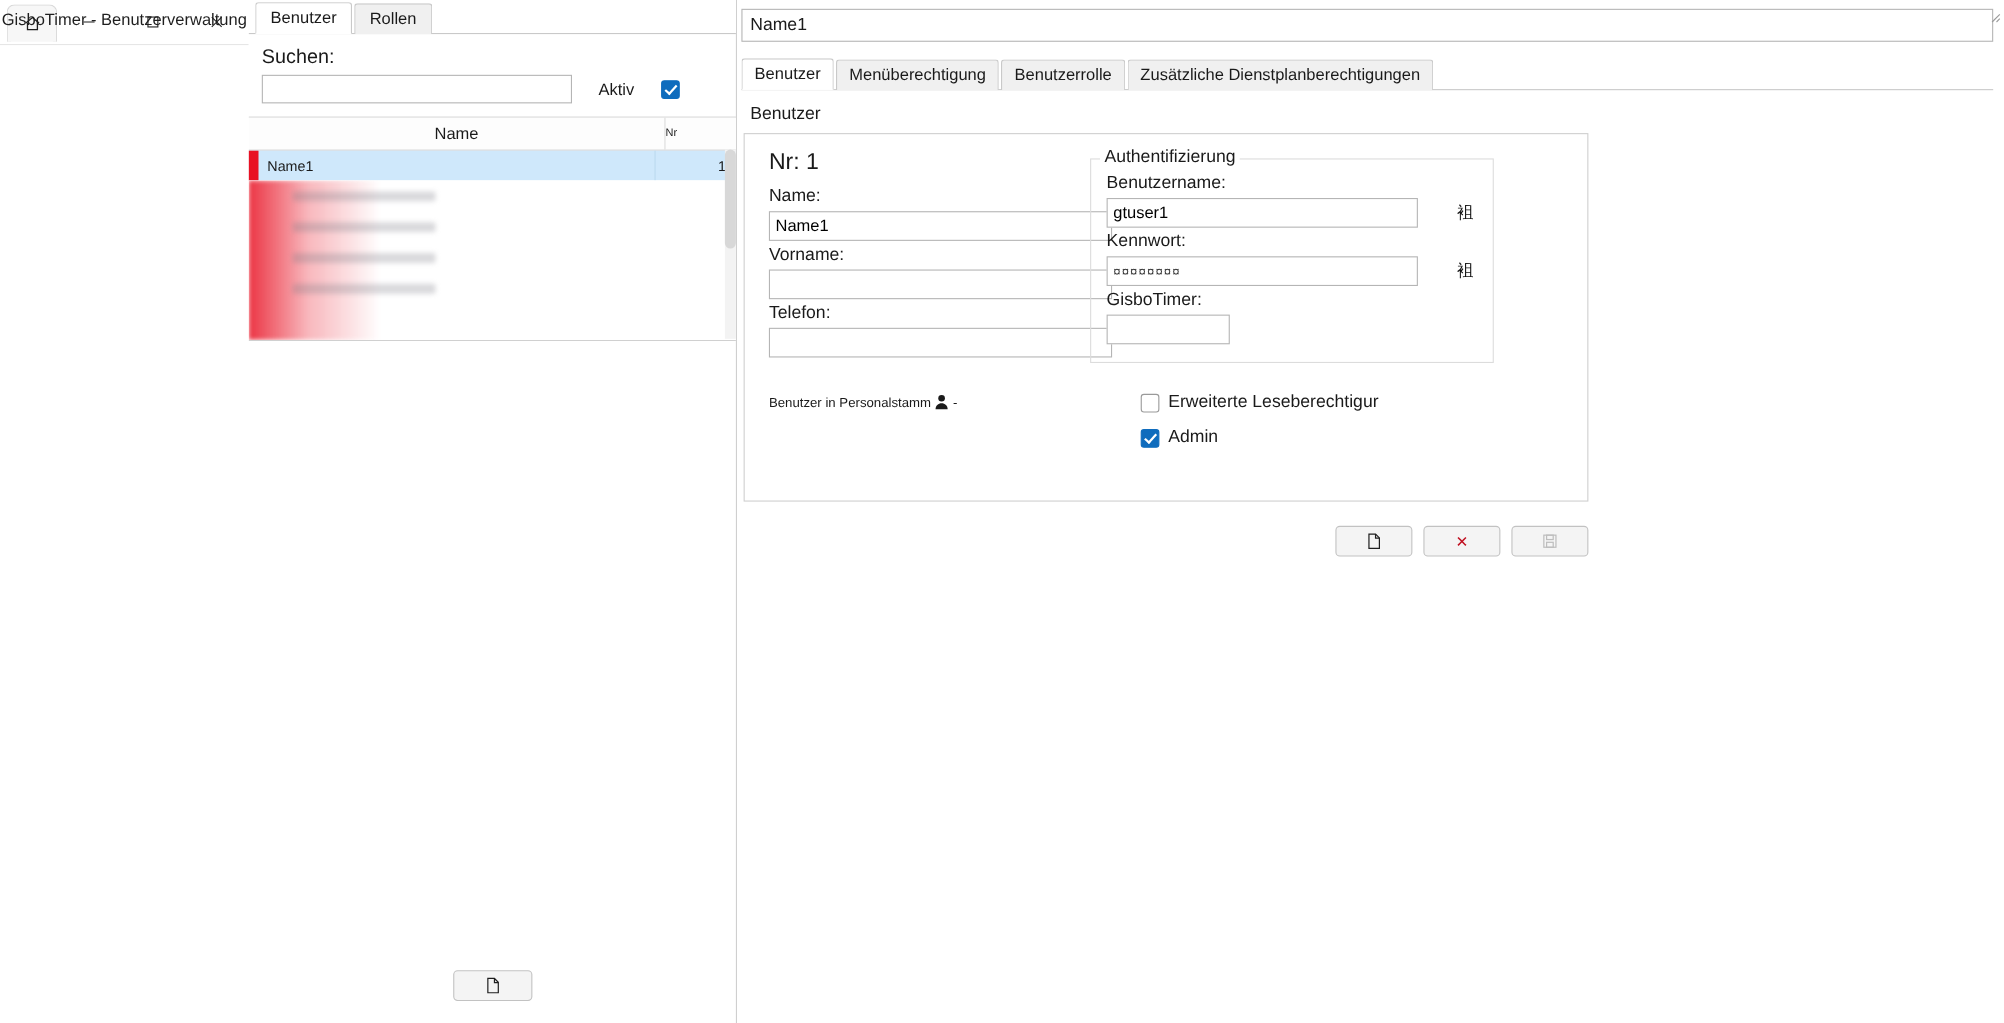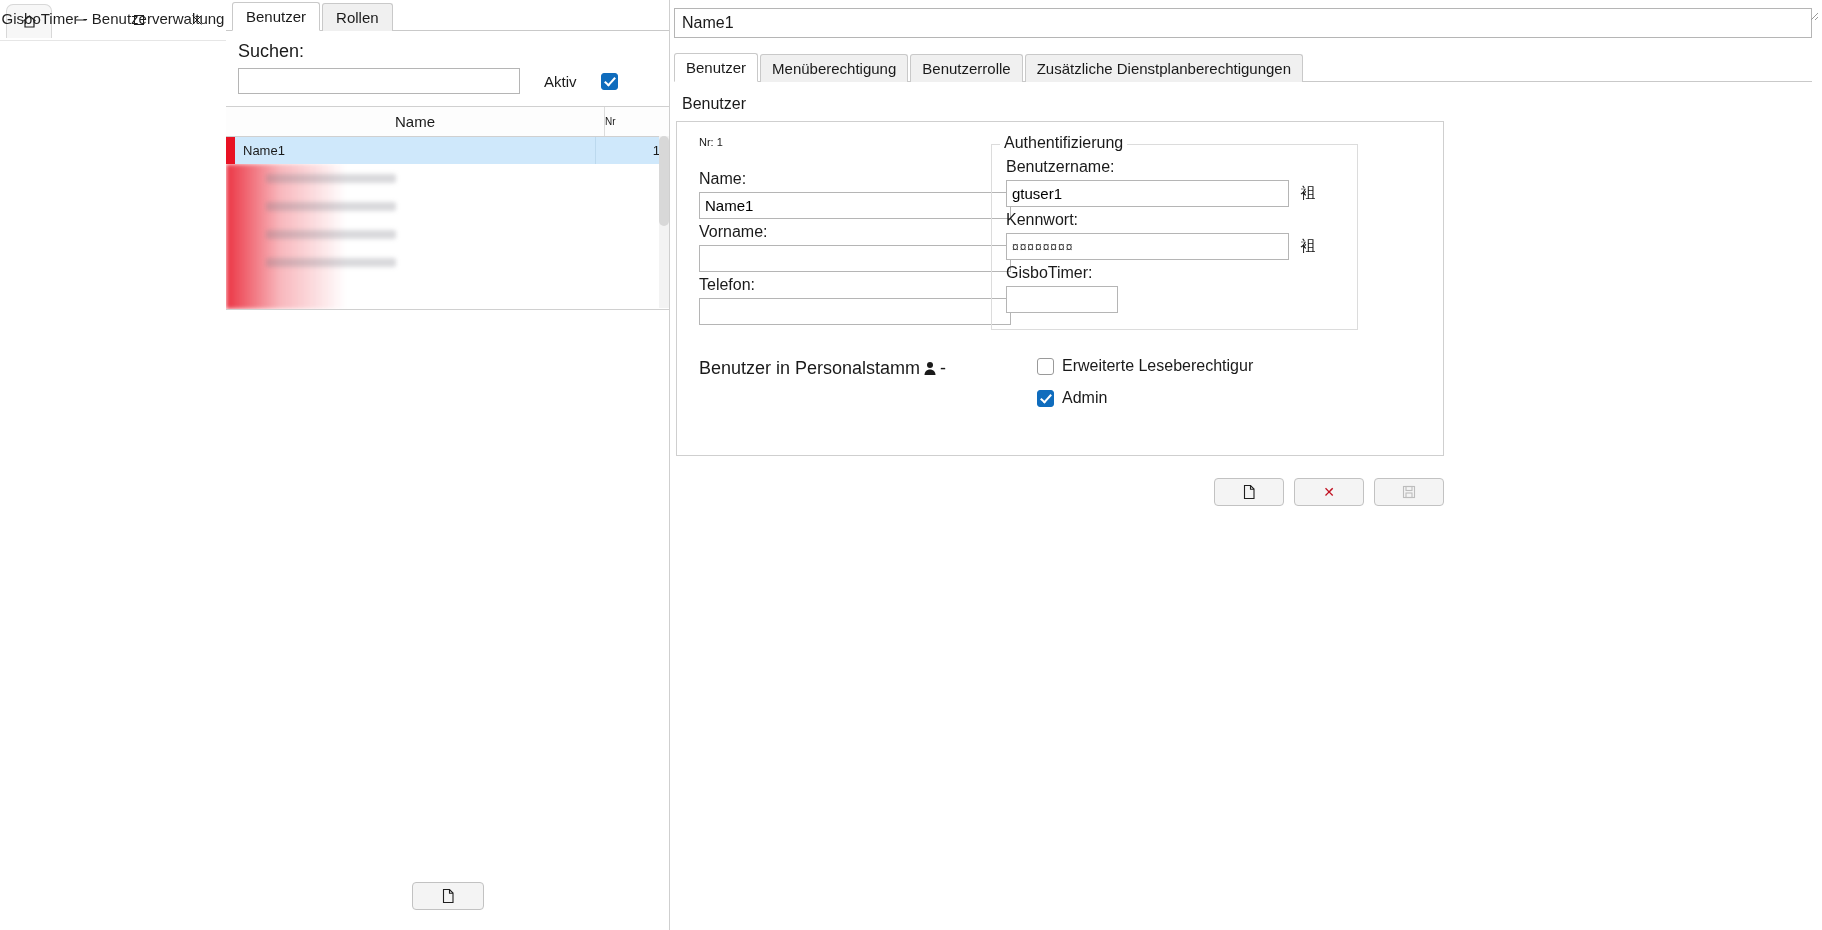--- a/index.html
+++ b/index.html
@@ -324,21 +324,21 @@
     position: relative;
     margin-left: 2px;
     background: #fff;
   }
   .col-left {
     position: absolute;
     left: 22px;
     top: 14px;
     width: 320px;
   }
-  .nr-line { font-size: 11px; margin-bottom: 22px; }
+  .nr-line { font-size: 21px; margin-bottom: 10px; }
   .fld-label { font-size: 16px; margin: 4px 0 4px 0; }
   .txt {
     width: 312px;
     height: 27px;
     border: 1px solid #b5b5b5;
     background: #fff;
     font-size: 15px;
     padding: 0 5px;
     box-sizing: border-box;
     font-family: "Liberation Sans", sans-serif;
@@ -354,21 +354,21 @@
   }
   .group-legend {
     position: absolute;
     left: 8px;
     top: -11px;
     background: #fff;
     padding: 0 4px;
     font-size: 16px;
   }
   .group-inner { padding: 9px 14px; }
-  .inp-row { display: flex; align-items: center; gap: 8px; }
+  .inp-row { display: flex; align-items: center; gap: 8px; justify-content: space-between; }
   .txt-auth {
     width: 283px;
     height: 27px;
     border: 1px solid #b5b5b5;
     background: #fff;
     font-size: 15px;
     padding: 0 5px;
     box-sizing: border-box;
     font-family: "Liberation Sans", sans-serif;
   }
@@ -387,21 +387,21 @@
     width: 112px;
     height: 27px;
     border: 1px solid #b5b5b5;
     background: #fff;
     box-sizing: border-box;
   }
   .personal-line {
     position: absolute;
     left: 22px;
     top: 236px;
-    font-size: 18px;
+    font-size: 12px;
     display: flex;
     align-items: center;
     gap: 4px;
   }
   .person-ico { font-size: 15px; }
   .opt-block {
     position: absolute;
     left: 360px;
     top: 235px;
   }

